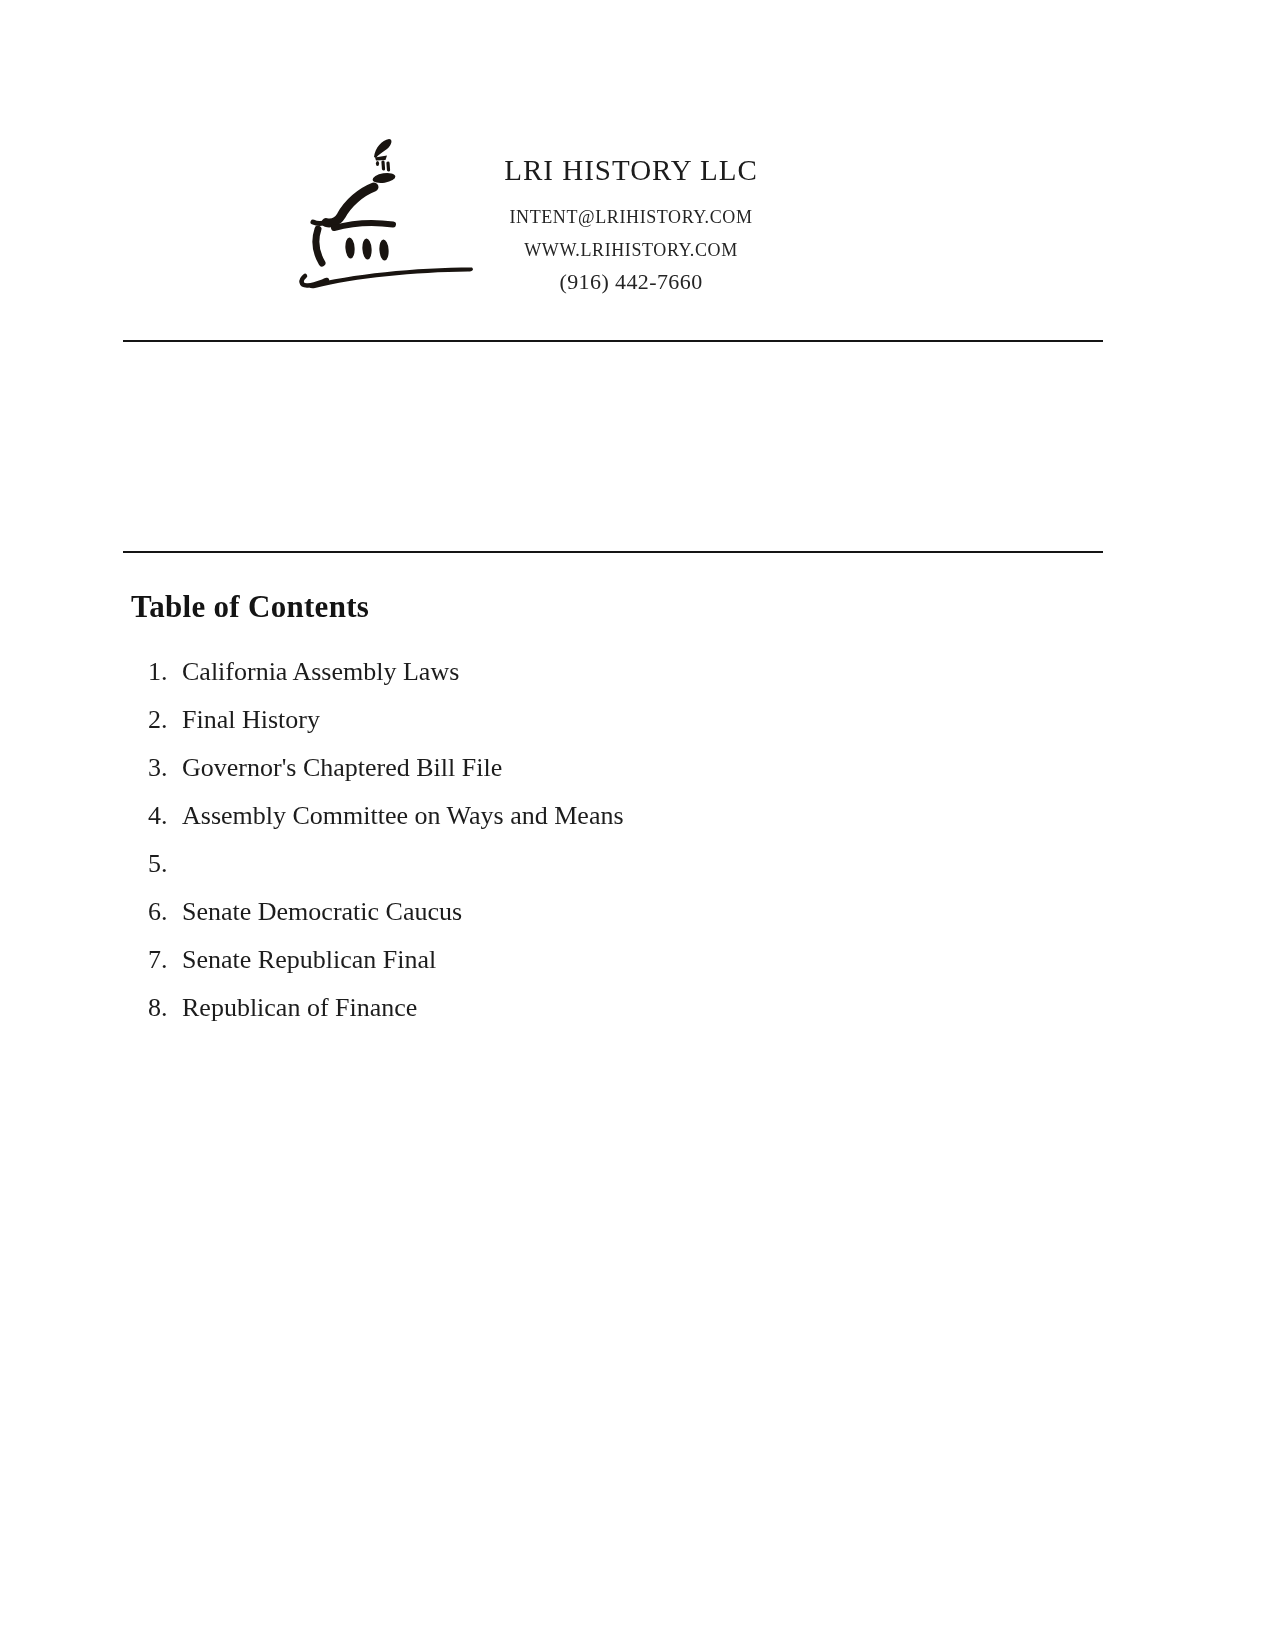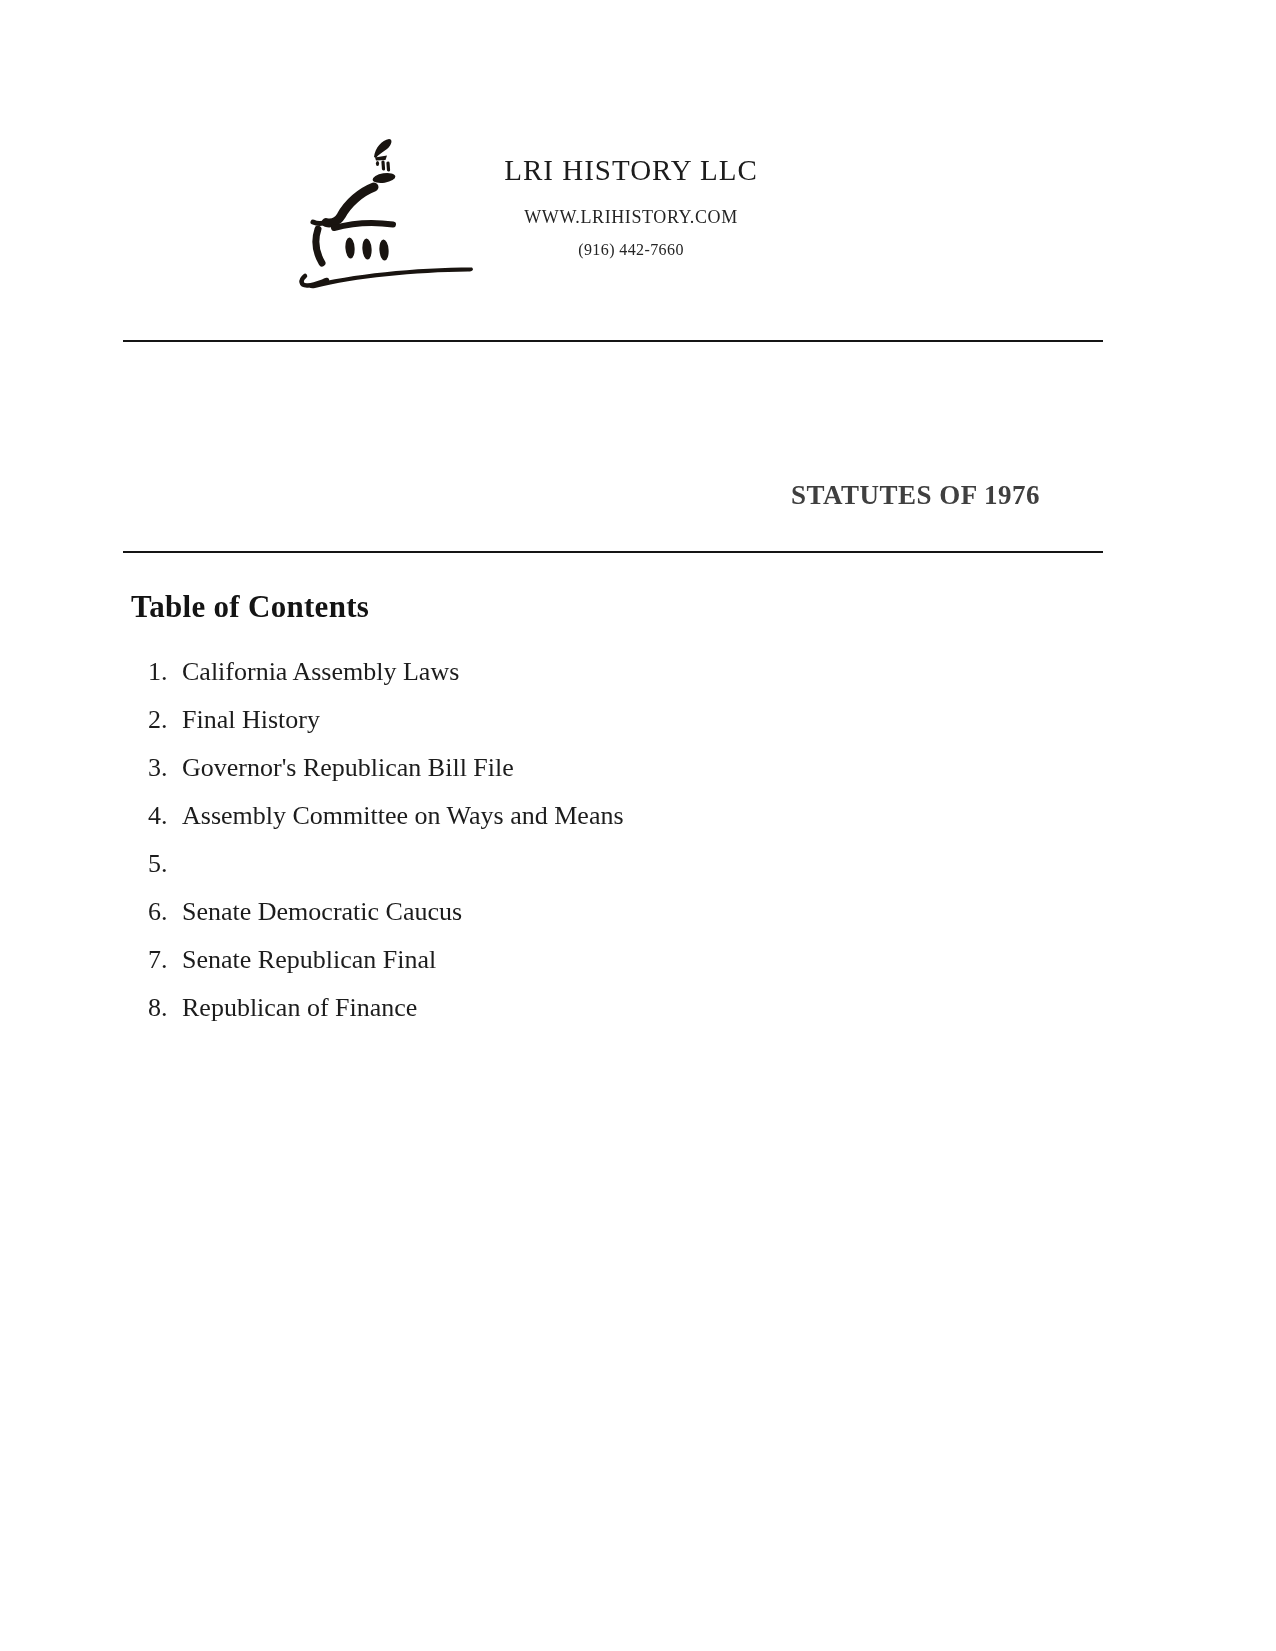--- a/index.html
+++ b/index.html
@@ -32,21 +32,21 @@
     font-weight:normal;
     white-space:nowrap;
   }
   .org-contact{
     font-size:18px;
     letter-spacing:0.6px;
     line-height:32.5px;
     color:#242424;
   }
   .org-contact .phone{
-    font-size:16px;
+    font-size:22px;
     letter-spacing:0.4px;
   }
   
   .rule{
     position:absolute;
     left:123px;
     width:980px;
     height:2px;
     background:#151515;
   }
@@ -120,46 +120,46 @@
       <ellipse cx="88" cy="120" rx="4.6" ry="10.5" transform="rotate(-4 88 120)" stroke="none"></ellipse>
 
       <path d="M9,146 C4,150 4,156 12,155.5 C18,155 25,152 31,150" stroke-width="4.5" fill="none"></path>
       <path d="M13,155 C55,144 120,137.5 176,137.5 C178,139.5 177,141.5 172,141.5 C120,142 58,148 19,158 C14,159 12,157 13,155 Z" stroke="none"></path>
     </g>
   </svg>
 
   <div class="org-block">
     <h1 class="org-name">LRI HISTORY LLC</h1>
     <div class="org-contact">
+      <div>INTENT@LRIHISTORY.COM</div>
       <div>WWW.LRIHISTORY.COM</div>
       <div class="phone">(916) 442-7660</div>
     </div>
   </div>
 
   <div class="rule rule-top"></div>
   <div class="rule rule-bottom"></div>
 
   <div class="title-block">
-    <div>STATUTES OF 1976</div>
   </div>
 
   <h2 class="toc-heading">Table of Contents</h2>
 
   <div class="toc-list">
     <div class="toc-row">
       <span class="toc-num">1.</span>
       <span>California Assembly Laws</span>
     </div>
     <div class="toc-row">
       <span class="toc-num">2.</span>
       <span>Final History</span>
     </div>
     <div class="toc-row">
       <span class="toc-num">3.</span>
-      <span>Governor's Republican Bill File</span>
+      <span>Governor's Chaptered Bill File</span>
     </div>
     <div class="toc-row">
       <span class="toc-num">4.</span>
       <span>Assembly Committee on Ways and Means</span>
     </div>
     <div class="toc-row">
       <span class="toc-num">5.</span>
     </div>
     <div class="toc-row">
       <span class="toc-num">6.</span>

